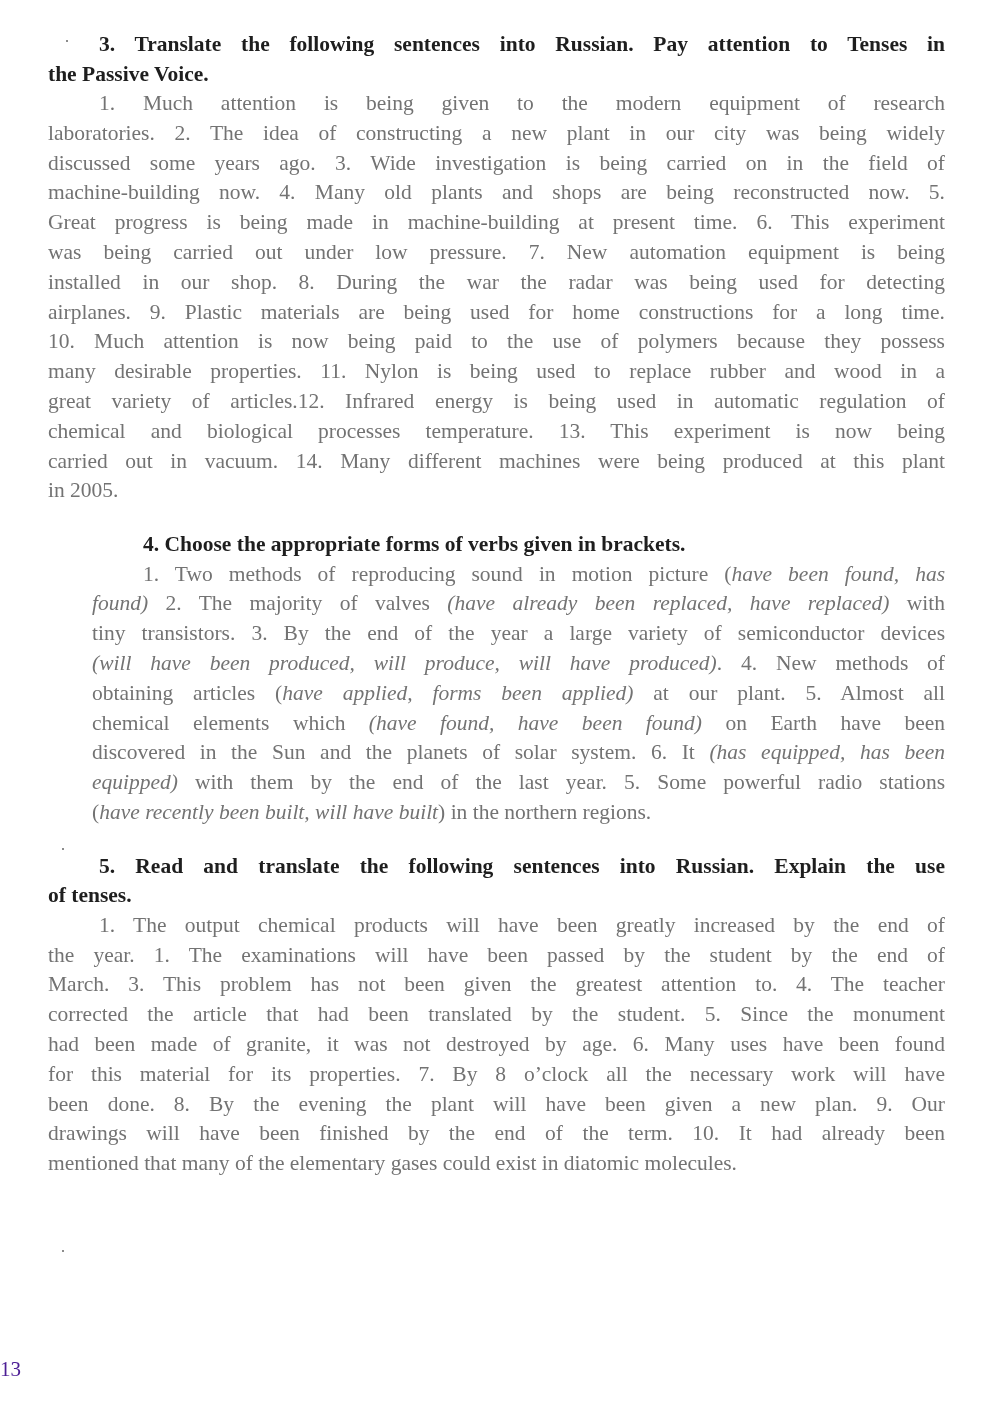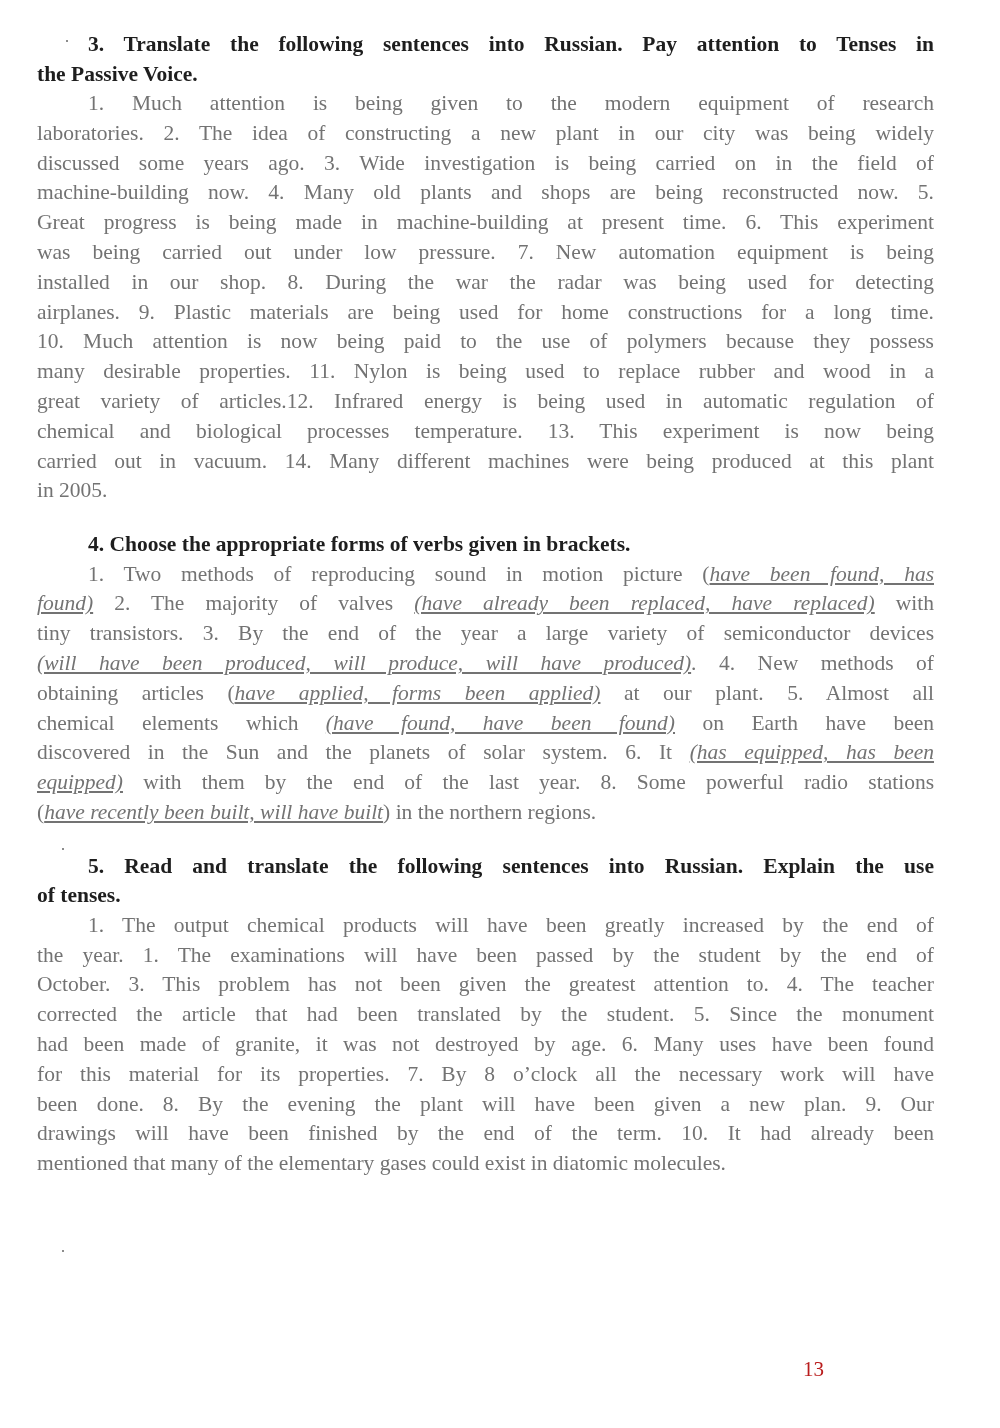--- a/index.html
+++ b/index.html
@@ -10,21 +10,21 @@
   body {
     width: 1000px;
     height: 1428px;
     position: relative;
     overflow: hidden;
     font-family: "Liberation Serif", "DejaVu Serif", serif;
     color: #2a2a2a;
   }
   .page {
     position: absolute;
-    left: 37px;
+    left: 48px;
     top: 30px;
     width: 897px;
   }
   .section {
     margin: 0;
   }
   .heading {
     font-weight: bold;
     font-size: 21.5px;
     line-height: 29.5px;
@@ -47,32 +47,32 @@
     text-align: justify;
     text-align-last: justify;
     white-space: nowrap;
   }
   .line.final {
     text-align-last: left;
   }
   .line.indent {
     text-indent: 51px;
   }
-  em { font-style: italic; text-decoration: underline; }
+  em { font-style: italic; }
   #sec3 { }
-  #sec4 { margin-top: 24px; }
+  #sec4 { margin-top: 24px; margin-left: 44px; }
   #sec5 { margin-top: 24px; }
   .page-number {
     position: absolute;
     top: 1357px;
     left: 0;
     width: 824px;
-    text-align: right;
+    text-align: left;
     font-size: 21px;
-    color: #b91c1c;
+    color: #4c1d95;
   }
   .speck {
     position: absolute;
     width: 2px;
     height: 2px;
     background: #666;
     border-radius: 1px;
   }
 </style>
 </head>
@@ -108,34 +108,34 @@
       <span class="line final">4. Choose the appropriate forms of verbs given in brackets.</span>
     </h2>
     <div class="body-text" style="text-indent:0" id="sec4-lines">
         <span class="line indent"><span>1. Two methods of reproducing sound in motion picture (</span><em>have been found, has</em></span>
         <span class="line"><em>found)</em><span> 2. The majority of valves </span><em>(have already been replaced, have replaced)</em><span> with</span></span>
         <span class="line"><span>tiny transistors. 3. By the end of the year a large variety of semiconductor devices</span></span>
         <span class="line"><em>(will have been produced, will produce, will have produced)</em><span>. 4. New methods of</span></span>
         <span class="line"><span>obtaining articles (</span><em>have applied, forms been applied)</em><span> at our plant. 5. Almost all</span></span>
         <span class="line"><span>chemical elements which </span><em>(have found, have been found)</em><span> on Earth have been</span></span>
         <span class="line"><span>discovered in the Sun and the planets of solar system. 6. It </span><em>(has equipped, has been</em></span>
-        <span class="line"><em>equipped)</em><span> with them by the end of the last year. 8. Some powerful radio stations</span></span>
+        <span class="line"><em>equipped)</em><span> with them by the end of the last year. 5. Some powerful radio stations</span></span>
         <span class="line final"><span>(</span><em>have recently been built, will have built</em><span>) in the northern regions.</span></span>
       </div>
   </section>
 
   <section class="section" id="sec5">
     <h2 class="heading">
       <span class="line">5. Read and translate the following sentences into Russian. Explain the use</span>
       <span class="line final" style="text-indent:0">of tenses.</span>
     </h2>
     <div class="body-text" style="text-indent:0">
       <span class="line indent">1. The output chemical products will have been greatly increased by the end of</span>
       <span class="line">the year. 1. The examinations will have been passed by the student by the end of</span>
-      <span class="line">October. 3. This problem has not been given the greatest attention to. 4. The teacher</span>
+      <span class="line">March. 3. This problem has not been given the greatest attention to. 4. The teacher</span>
       <span class="line">corrected the article that had been translated by the student. 5. Since the monument</span>
       <span class="line">had been made of granite, it was not destroyed by age. 6. Many uses have been found</span>
       <span class="line">for this material for its properties. 7. By 8 o’clock all the necessary work will have</span>
       <span class="line">been done. 8. By the evening the plant will have been given a new plan. 9. Our</span>
       <span class="line">drawings will have been finished by the end of the term. 10. It had already been</span>
       <span class="line final">mentioned that many of the elementary gases could exist in diatomic molecules.</span>
     </div>
   </section>
 </div>
 

